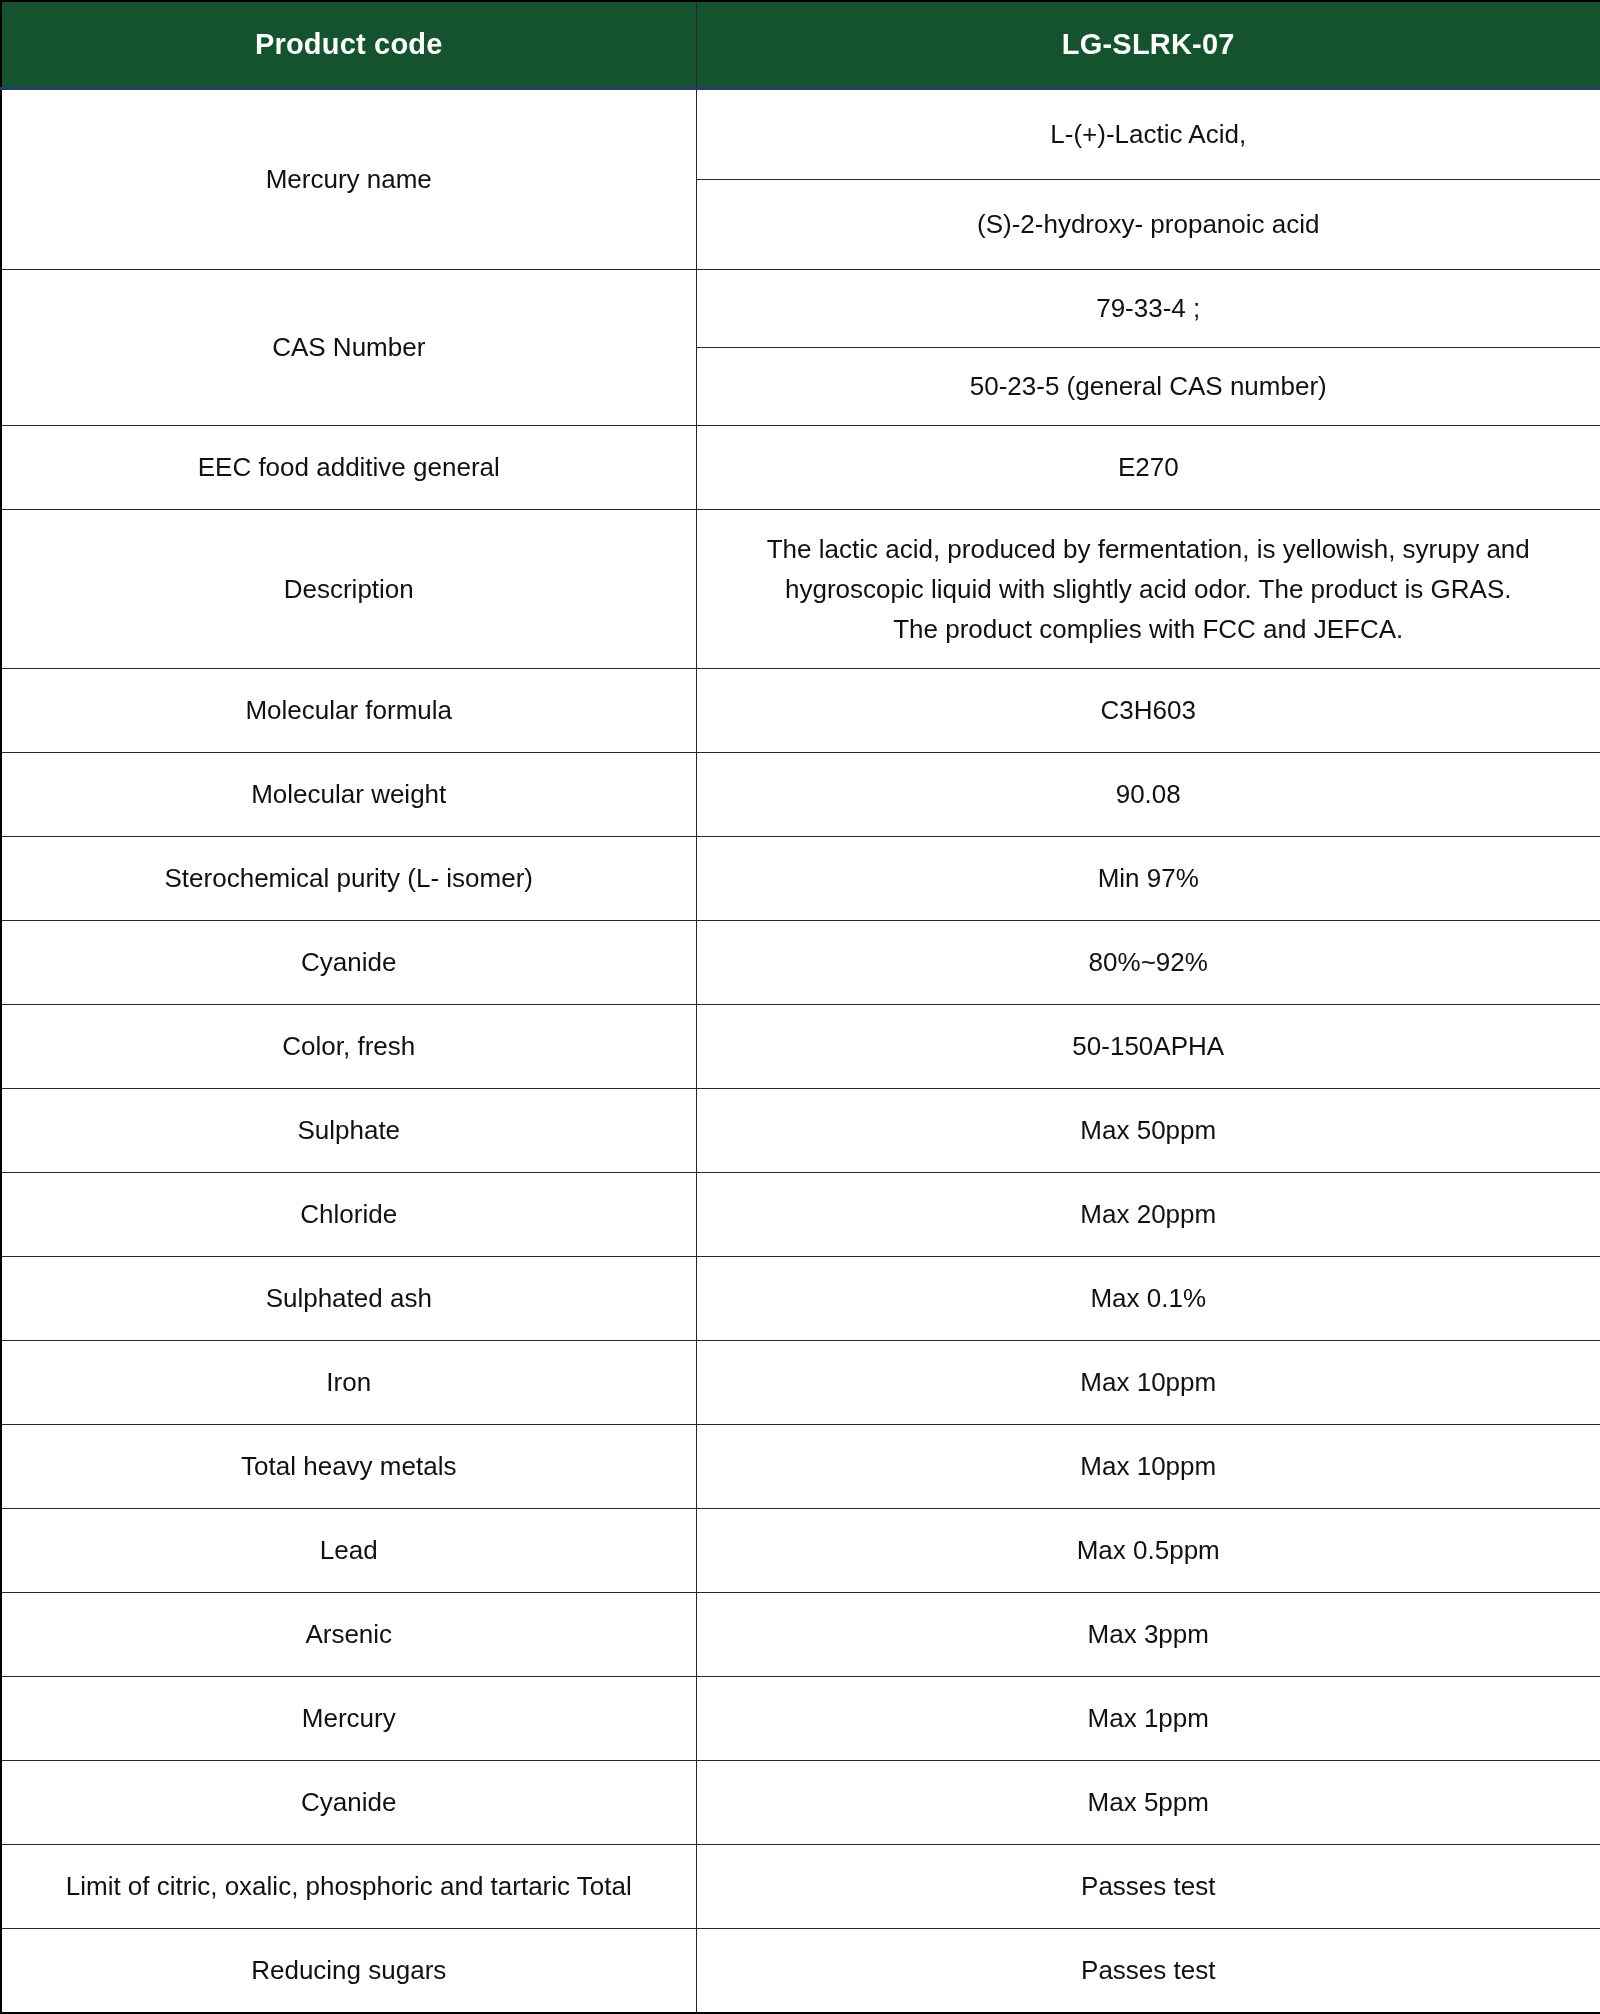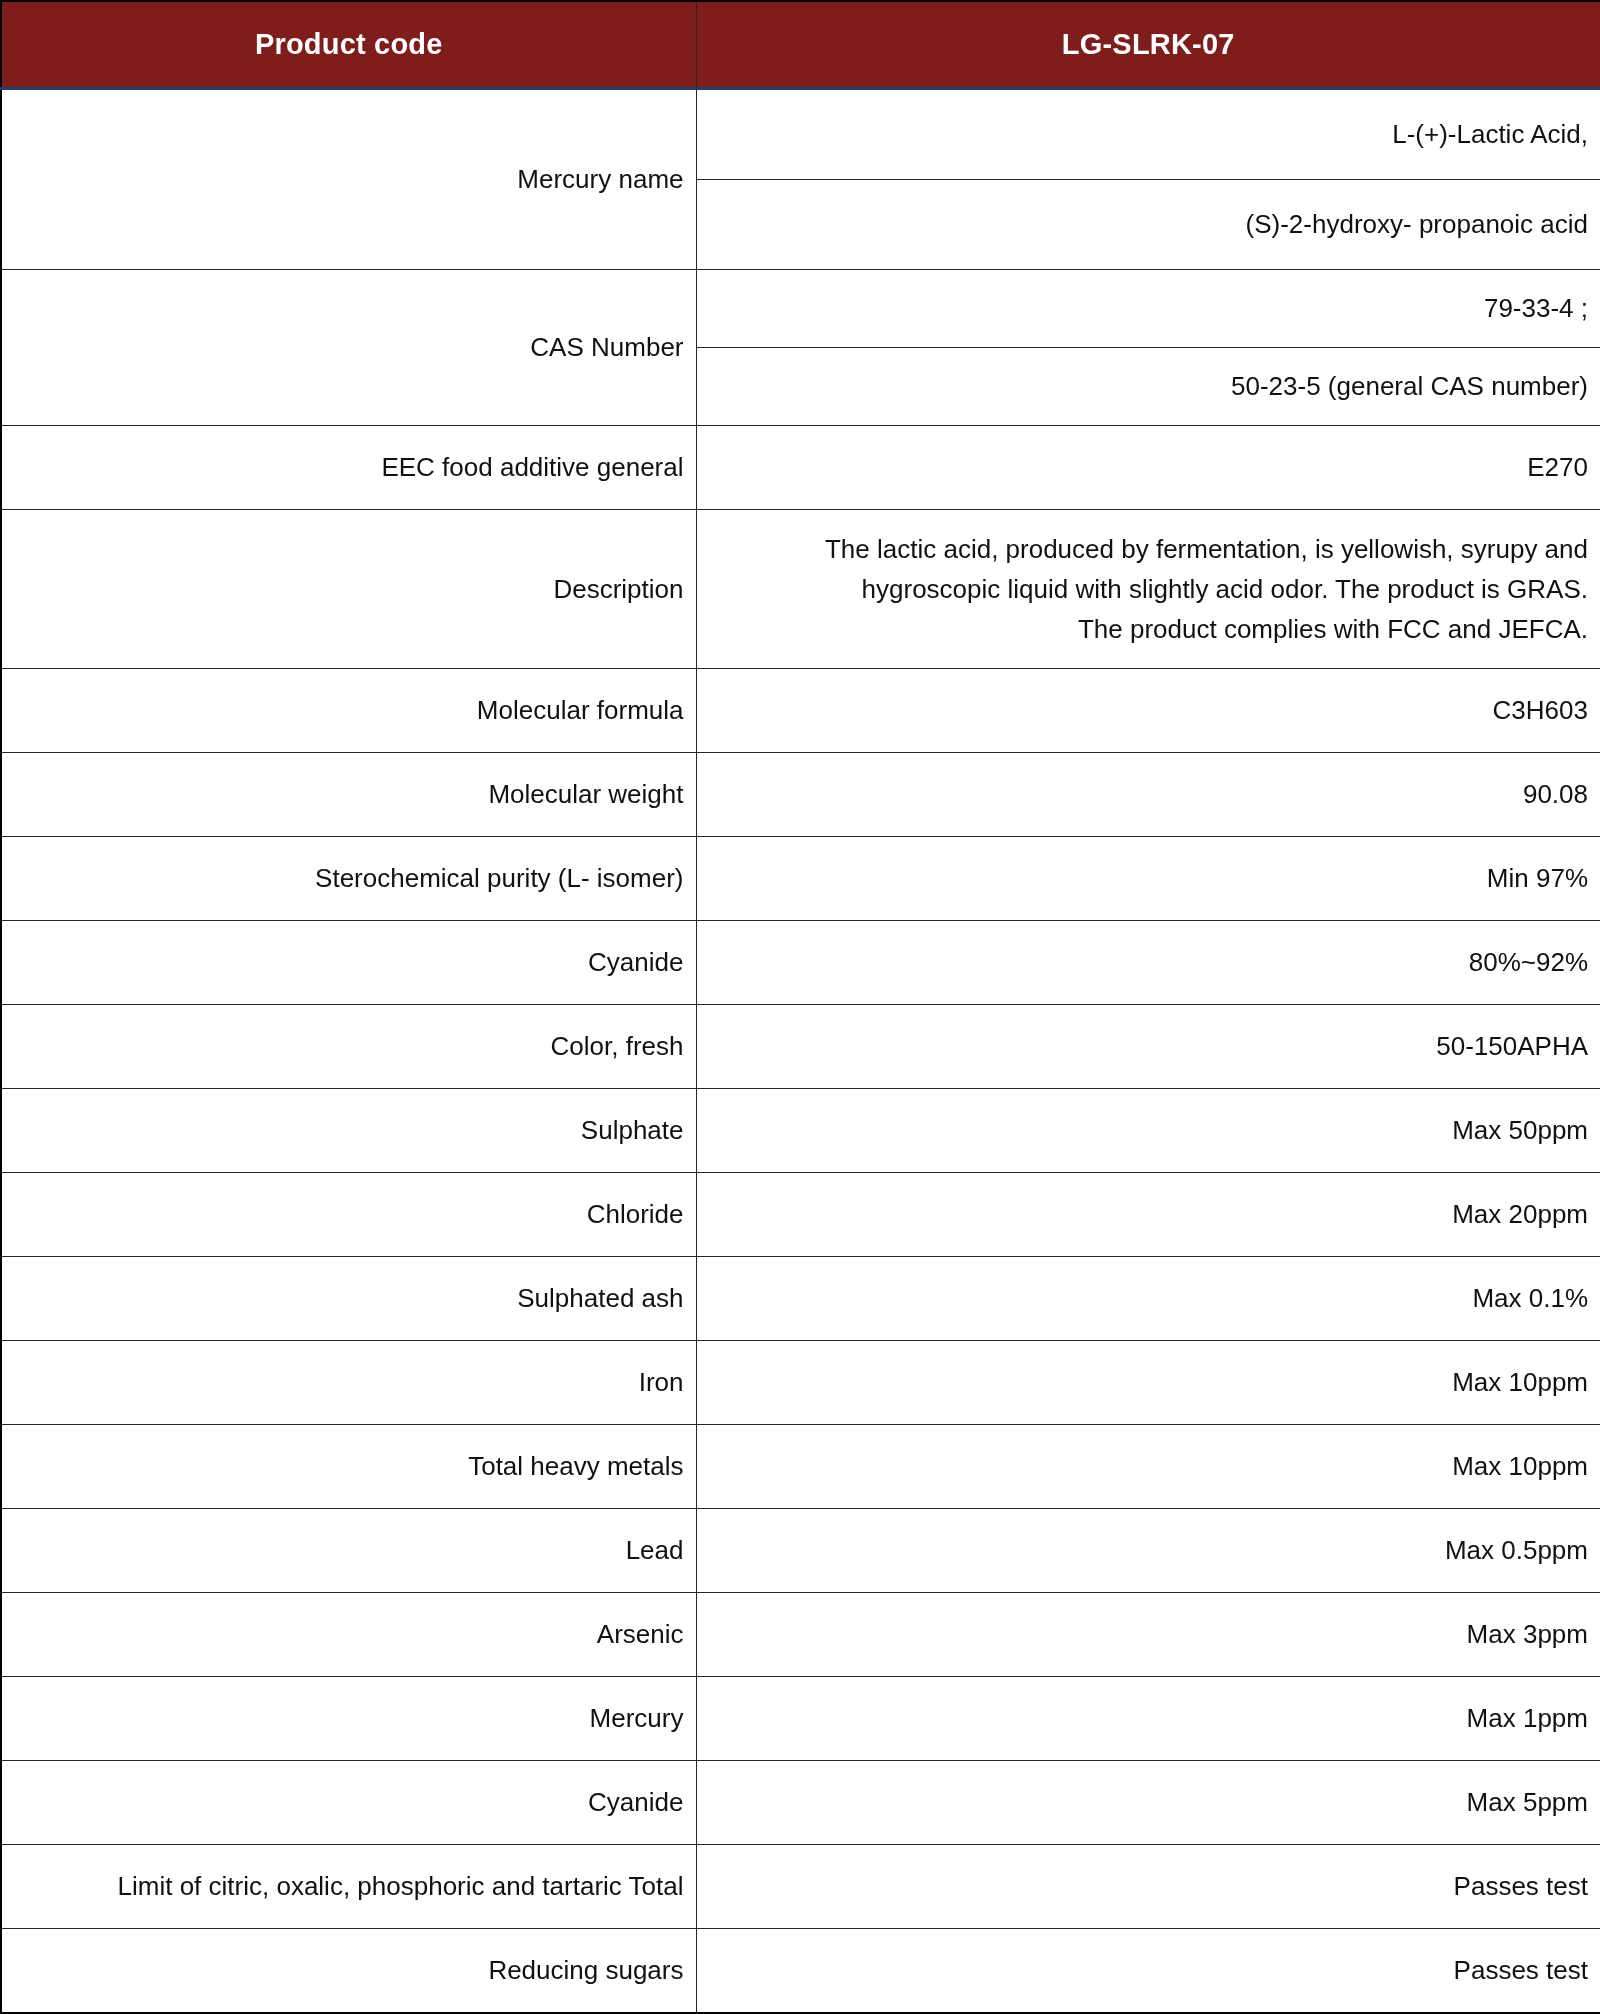--- a/index.html
+++ b/index.html
@@ -16,36 +16,36 @@
   }
   .spec-table, .spec-table td, .spec-table th {
     border: 1px solid #262626;
   }
   .spec-table {
     border: 2px solid #000000;
   }
   col.c-label { width: 695px; }
   col.c-value { width: 905px; }
   th {
-    background: #7f1d1d;
+    background: #14532d;
     color: #ffffff;
     font-size: 29px;
     font-weight: 700;
     height: 83px;
     border-bottom: 3px solid #243E69 !important;
     text-align: center;
     vertical-align: middle;
     letter-spacing: 0.2px;
   }
   td {
-    text-align: right;
+    text-align: center;
     vertical-align: middle;
     font-size: 26px;
     font-weight: 400;
-    padding: 0 12px;
+    padding: 0 32px;
     background: #ffffff;
   }
   tr.r-sub   td { height: 89px; }
   tr.r-cas   td { height: 77px; }
   tr.r-std   td { height: 83px; }
   tr.r-desc  td { height: 158px; }
   td.value-multiline {
     white-space: pre-line;
     line-height: 1.55;
   }

